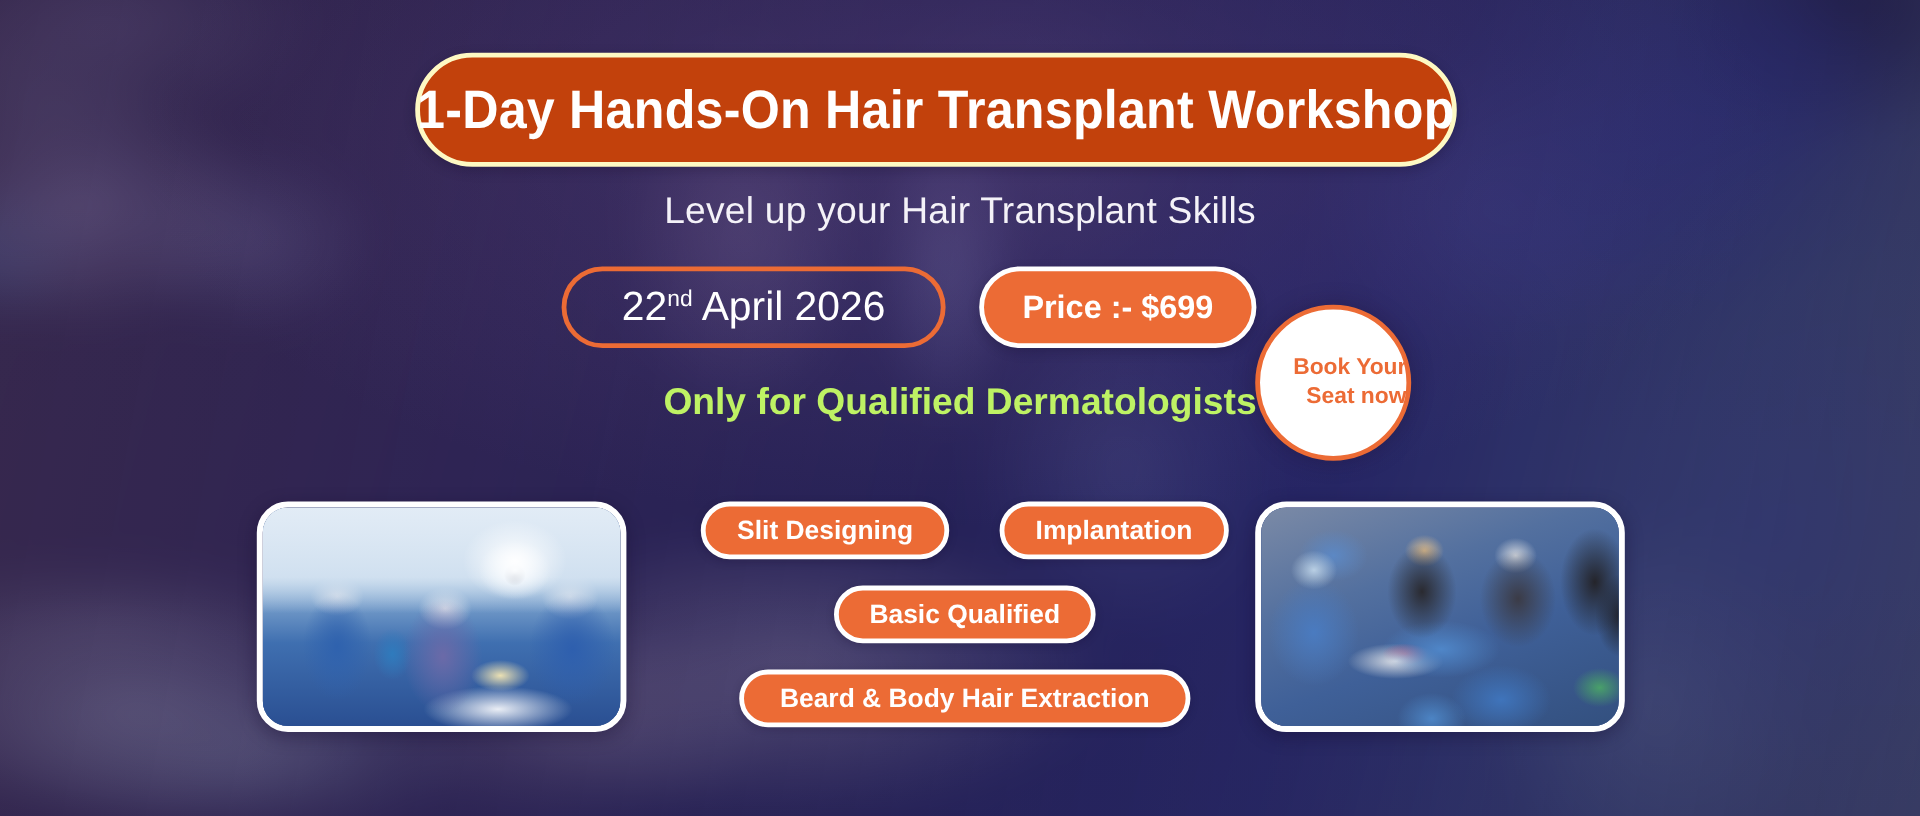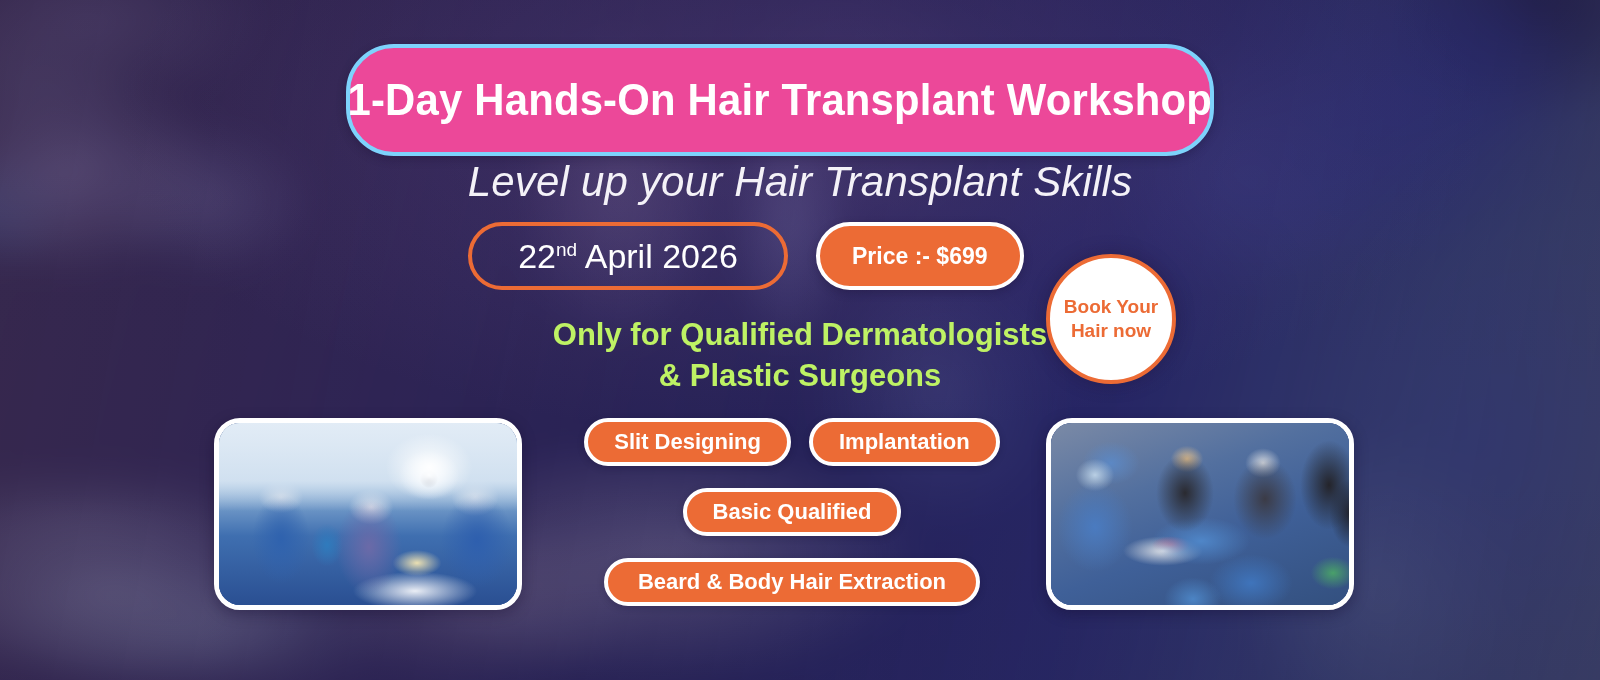--- a/index.html
+++ b/index.html
@@ -86,24 +86,24 @@
     position: absolute;
     inset: 0;
   }
 
   
   .title-pill {
     position: absolute;
     left: 346px;
     top: 44px;
     width: 868px;
-    height: 112px;
-    box-sizing: border-box;
-    background: #ec4899;
-    border: 4px solid #7dd3fc;
+    height: 95px;
+    box-sizing: border-box;
+    background: #c2410c;
+    border: 4px solid #fef9c3;
     border-radius: 48px;
     display: flex;
     align-items: center;
     justify-content: center;
     box-shadow: 0 3px 10px rgba(20,10,40,0.28);
   }
   .title-text {
     color: #ffffff;
     font-size: 45px;
     font-weight: bold;
@@ -114,24 +114,23 @@
   }
 
   
   .subtitle {
     position: absolute;
     left: 0;
     right: 0;
     top: 158px;
     text-align: center;
     color: #f4f2f8;
-    font-size: 42px;
+    font-size: 31px;
     font-weight: normal;
     letter-spacing: 0.2px;
-    font-style: italic;
   }
 
   
   .row-datetime {
     position: absolute;
     left: 468px;
     top: 222px;
     display: flex;
     align-items: center;
     gap: 28px;
@@ -166,39 +165,39 @@
     background: #ec6b35;
     border: 4px solid #ffffff;
     border-radius: 40px;
     display: flex;
     align-items: center;
     justify-content: center;
     box-shadow: 0 3px 9px rgba(20,10,40,0.25);
   }
   .price-text {
     color: #ffffff;
-    font-size: 23px;
+    font-size: 27px;
     font-weight: bold;
     white-space: nowrap;
   }
 
   
   .seat-badge {
     position: absolute;
     left: 1046px;
     top: 254px;
     width: 130px;
     height: 130px;
     box-sizing: border-box;
     border-radius: 50%;
     background: #ffffff;
     border: 4px solid #ec6b35;
     display: flex;
     flex-direction: column;
-    align-items: center;
+    align-items: flex-end;
     justify-content: center;
     gap: 2px;
     box-shadow: 0 0 18px rgba(25,15,50,0.35);
   }
   .seat-badge span {
     color: #ec6b35;
     font-size: 19px;
     font-weight: bold;
     line-height: 1.15;
     white-space: nowrap;
@@ -293,20 +292,21 @@
     border: 4px solid #ffffff;
     border-radius: 30px;
     display: flex;
     align-items: center;
     justify-content: center;
     color: #ffffff;
     font-size: 22px;
     font-weight: bold;
     white-space: nowrap;
     box-shadow: 0 2px 7px rgba(20,10,40,0.22);
+    margin-left: 24px;
   }
   .topic-pill.wide { padding: 0 30px; }
 </style>
 </head>
 <body>
 
 <div class="banner">
 
   <div class="bg-photo"></div>
   <div class="bg-overlay"></div>
@@ -324,26 +324,25 @@
       <div class="date-pill">
         <div class="date-text"><span>22</span><sup>nd</sup><span> April 2026</span></div>
       </div>
       <div class="price-pill">
         <div class="price-text">Price :- $699</div>
       </div>
     </div>
 
     <div class="seat-badge">
       <span>Book Your</span>
-      <span>Hair now</span>
+      <span>Seat now</span>
     </div>
 
     <div class="audience">
       <div>Only for Qualified Dermatologists</div>
-      <div>&amp; Plastic Surgeons</div>
     </div>
 
     <div class="thumb thumb-left">
       <div class="photo-inner photo-left"></div>
     </div>
     <div class="thumb thumb-right">
       <div class="photo-inner photo-right"></div>
     </div>
 
     <div class="topics">

